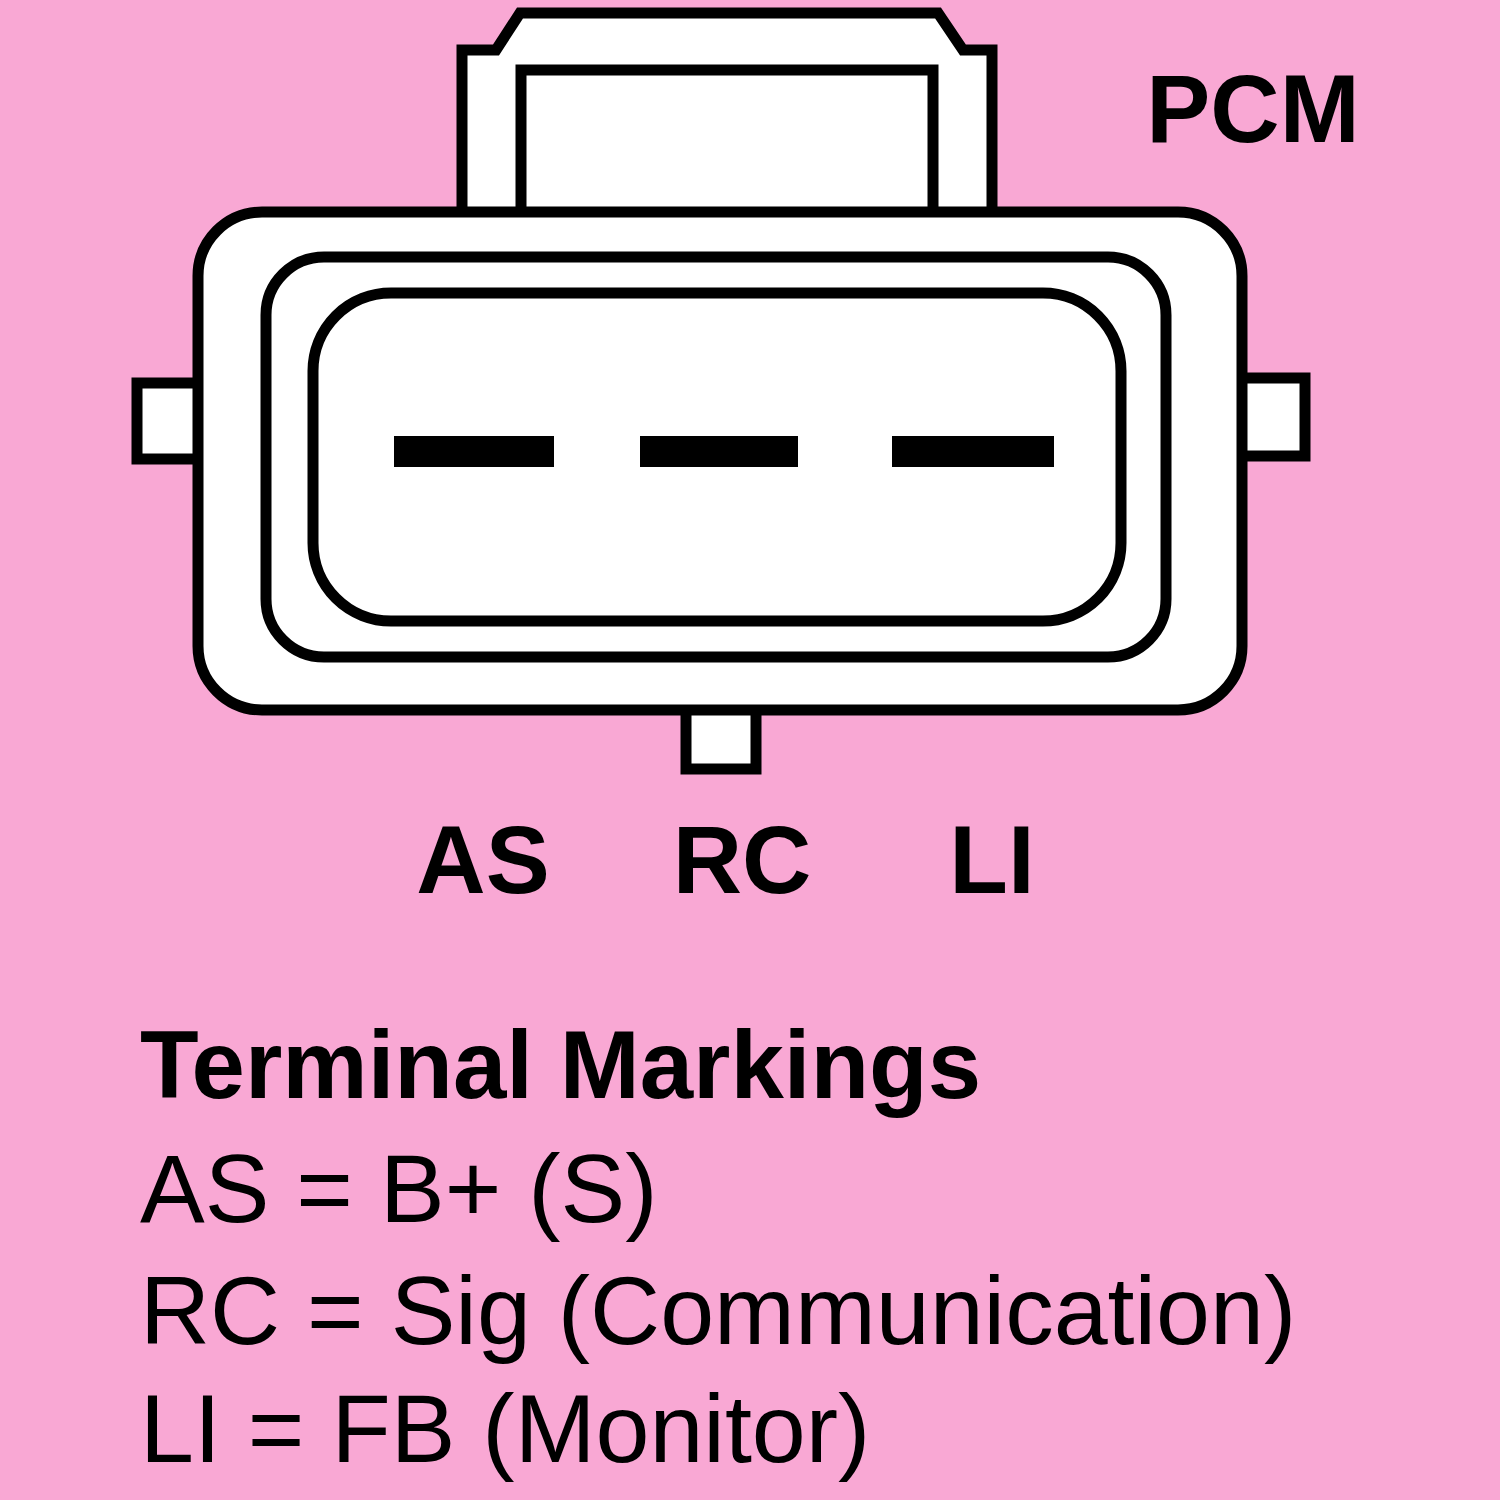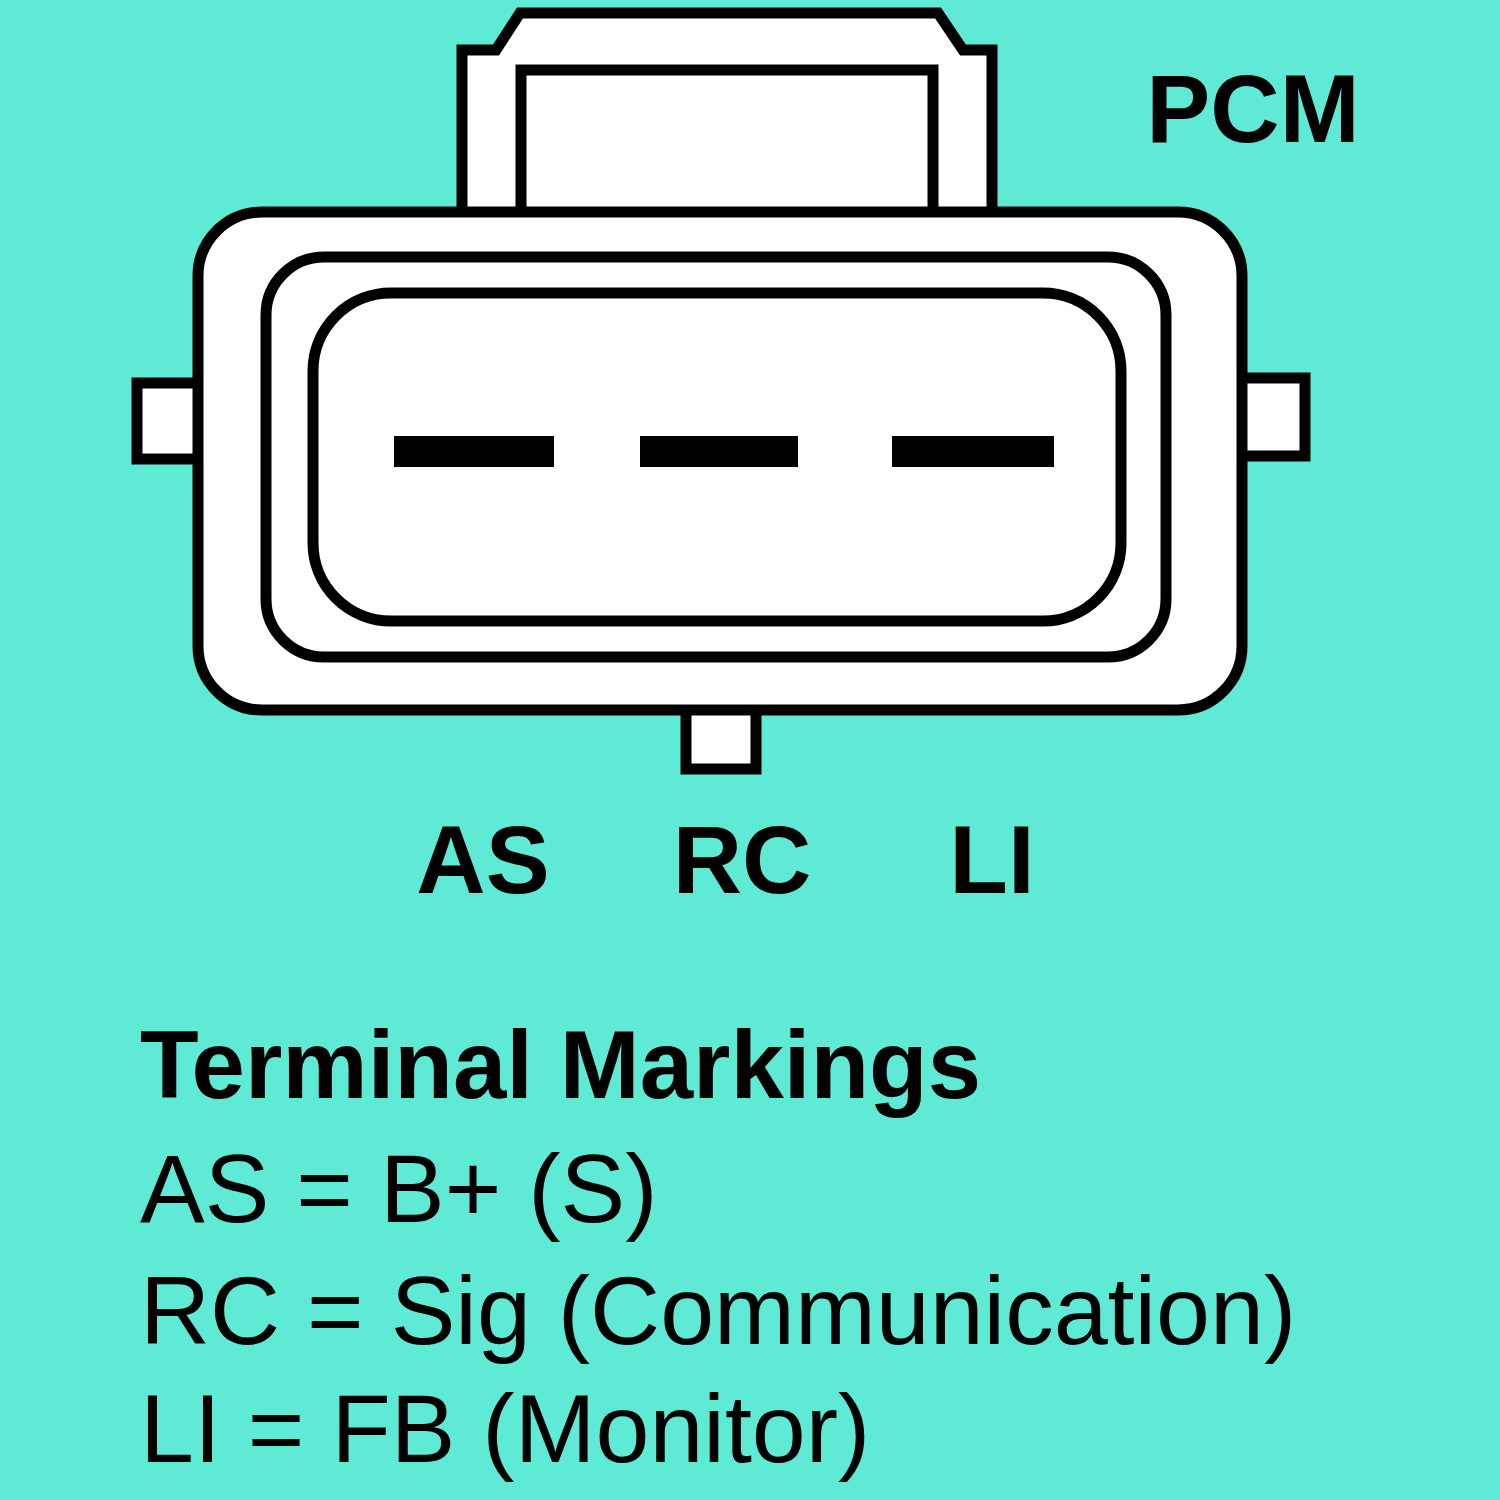--- a/index.html
+++ b/index.html
@@ -4,21 +4,21 @@
 <style>
   html, body {
     margin: 0;
     padding: 0;
     background: #ffffff;
   }
   .page {
     position: relative;
     width: 1500px;
     height: 1500px;
-    background: #5eead4;
+    background: #f9a8d4;
     overflow: hidden;
     font-family: "Liberation Sans", sans-serif;
   }
   svg { display: block; }
   .line-art {
     fill: #ffffff;
     stroke: #000000;
     stroke-width: 11;
     stroke-linejoin: miter;
   }

